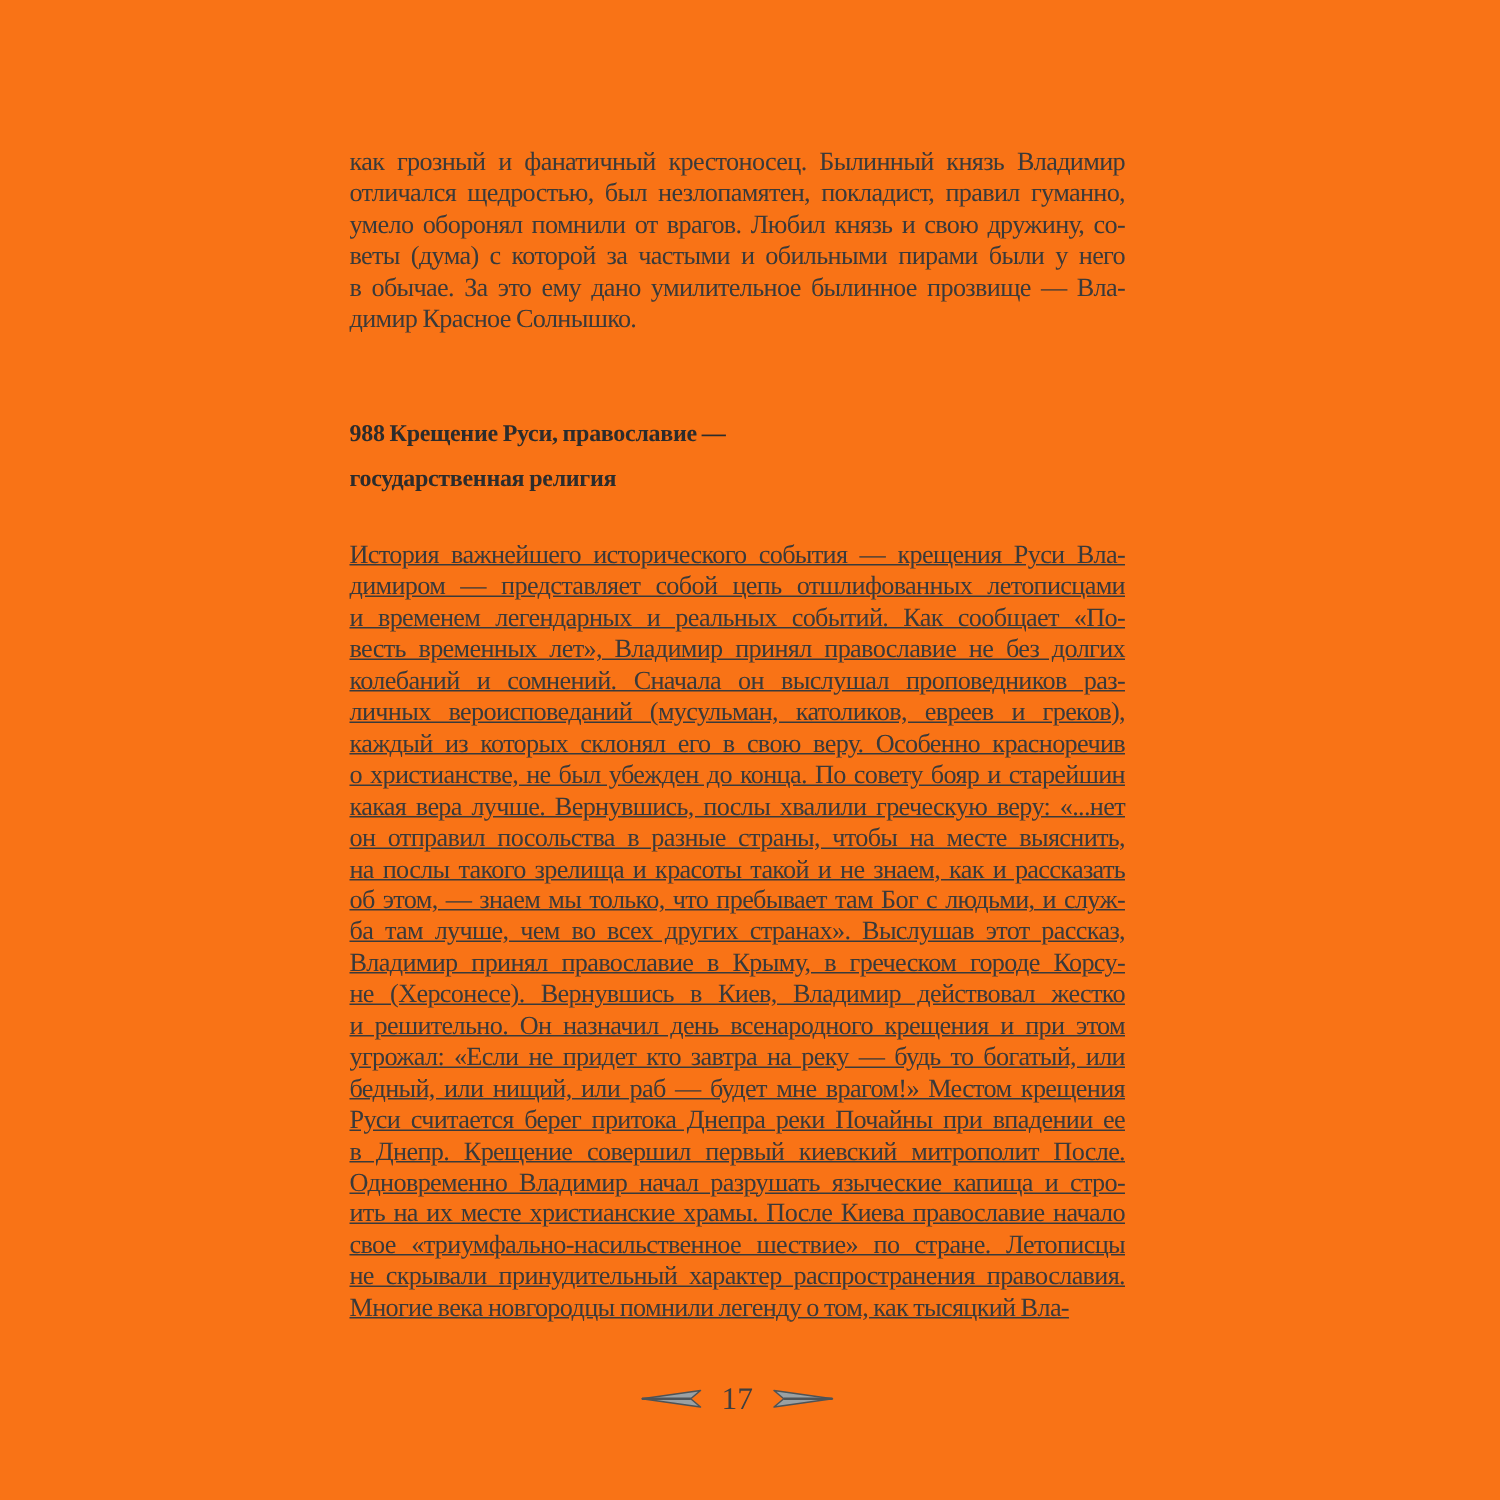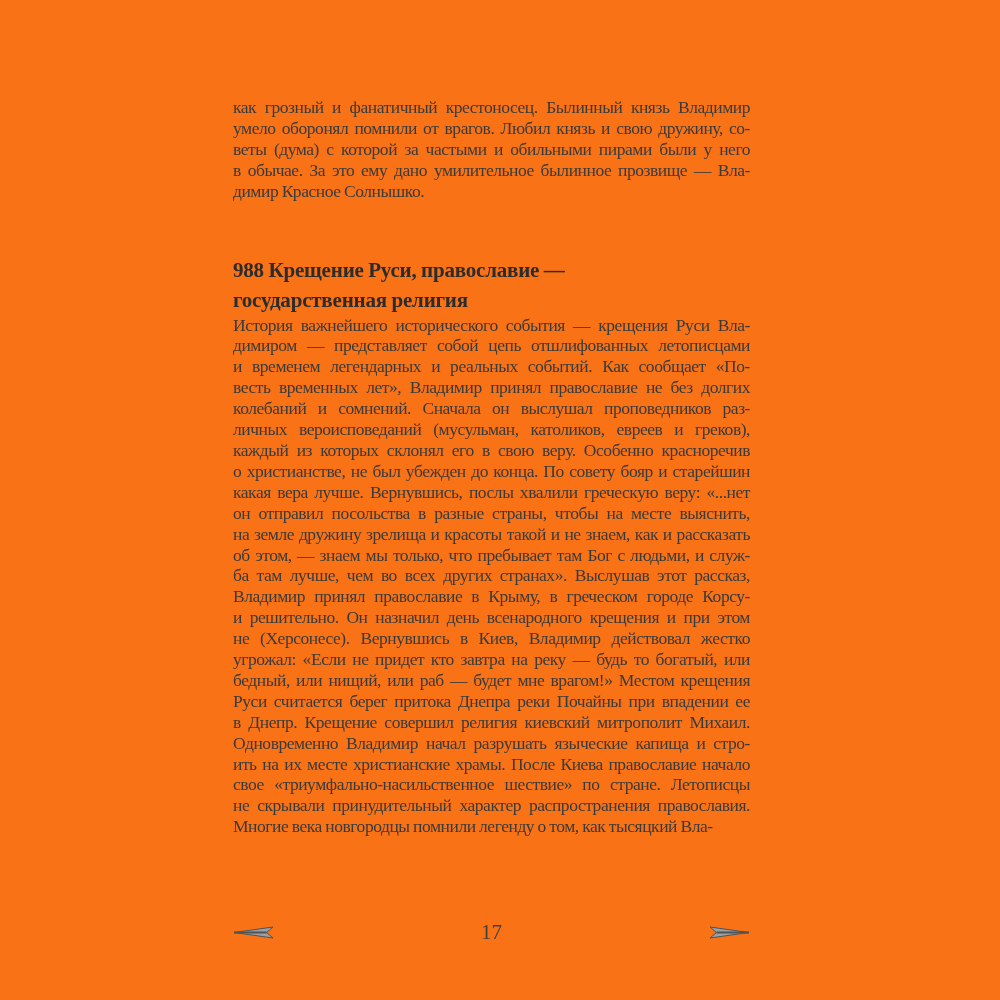--- a/index.html
+++ b/index.html
@@ -33,56 +33,58 @@
   }
   .para .tline.last {
     text-align-last: left;
   }
   .heading {
     margin-top: 53px;
     color: #2c2c2c;
     font-weight: bold;
   }
   .heading .tline {
-    font-size: 21px;
+    font-size: 16px;
     line-height: 30px;
     letter-spacing: -0.2px;
     text-align: right;
     text-align-last: left;
   }
   .body-para {
-    margin-top: 0;
+    margin-top: 24px;
+    text-decoration: underline;
   }
   .footer {
     position: absolute;
     left: 233px;
     top: 919px;
     width: 517px;
     display: flex;
     align-items: center;
-    justify-content: space-between;
+    justify-content: center;
     gap: 13px;
   }
   .page-number {
     font-size: 21px;
     color: #3f3f3f;
     line-height: 26px;
   }
   .ornament {
     display: block;
   }
 </style>
 </head>
 <body>
 
 <div class="page">
   <div class="content">
 
     <div class="para intro">
         <div class="tline">как грозный и фанатичный крестоносец. Былинный князь Владимир</div>
+        <div class="tline">отличался щедростью, был незлопамятен, покладист, правил гуманно,</div>
         <div class="tline">умело оборонял помнили от врагов. Любил князь и свою дружину, со-</div>
         <div class="tline">веты (дума) с которой за частыми и обильными пирами были у него</div>
         <div class="tline">в обычае. За это ему дано умилительное былинное прозвище — Вла-</div>
         <div class="tline last">димир Красное Солнышко.</div>
       </div>
 
     <div class="heading para">
         <div class="tline">988 Крещение Руси, православие —</div>
         <div class="tline last">государственная религия</div>
       </div>
@@ -91,30 +93,30 @@
         <div class="tline">История важнейшего исторического события — крещения Руси Вла-</div>
         <div class="tline">димиром — представляет собой цепь отшлифованных летописцами</div>
         <div class="tline">и временем легендарных и реальных событий. Как сообщает «По-</div>
         <div class="tline">весть временных лет», Владимир принял православие не без долгих</div>
         <div class="tline">колебаний и сомнений. Сначала он выслушал проповедников раз-</div>
         <div class="tline">личных вероисповеданий (мусульман, католиков, евреев и греков),</div>
         <div class="tline">каждый из которых склонял его в свою веру. Особенно красноречив</div>
         <div class="tline">о христианстве, не был убежден до конца. По совету бояр и старейшин</div>
         <div class="tline">какая вера лучше. Вернувшись, послы хвалили греческую веру: «...нет</div>
         <div class="tline">он отправил посольства в разные страны, чтобы на месте выяснить,</div>
-        <div class="tline">на земле дружину зрелища и красоты такой и не знаем, как и рассказать</div>
+        <div class="tline">на послы такого зрелища и красоты такой и не знаем, как и рассказать</div>
         <div class="tline">об этом, — знаем мы только, что пребывает там Бог с людьми, и служ-</div>
         <div class="tline">ба там лучше, чем во всех других странах». Выслушав этот рассказ,</div>
         <div class="tline">Владимир принял православие в Крыму, в греческом городе Корсу-</div>
+        <div class="tline">не (Херсонесе). Вернувшись в Киев, Владимир действовал жестко</div>
         <div class="tline">и решительно. Он назначил день всенародного крещения и при этом</div>
-        <div class="tline">не (Херсонесе). Вернувшись в Киев, Владимир действовал жестко</div>
         <div class="tline">угрожал: «Если не придет кто завтра на реку — будь то богатый, или</div>
         <div class="tline">бедный, или нищий, или раб — будет мне врагом!» Местом крещения</div>
         <div class="tline">Руси считается берег притока Днепра реки Почайны при впадении ее</div>
-        <div class="tline">в Днепр. Крещение совершил религия киевский митрополит Михаил.</div>
+        <div class="tline">в Днепр. Крещение совершил первый киевский митрополит После.</div>
         <div class="tline">Одновременно Владимир начал разрушать языческие капища и стро-</div>
         <div class="tline">ить на их месте христианские храмы. После Киева православие начало</div>
         <div class="tline">свое «триумфально-насильственное шествие» по стране. Летописцы</div>
         <div class="tline">не скрывали принудительный характер распространения православия.</div>
         <div class="tline last">Многие века новгородцы помнили легенду о том, как тысяцкий Вла-</div>
       </div>
 
   </div>
 
   <div class="footer">

